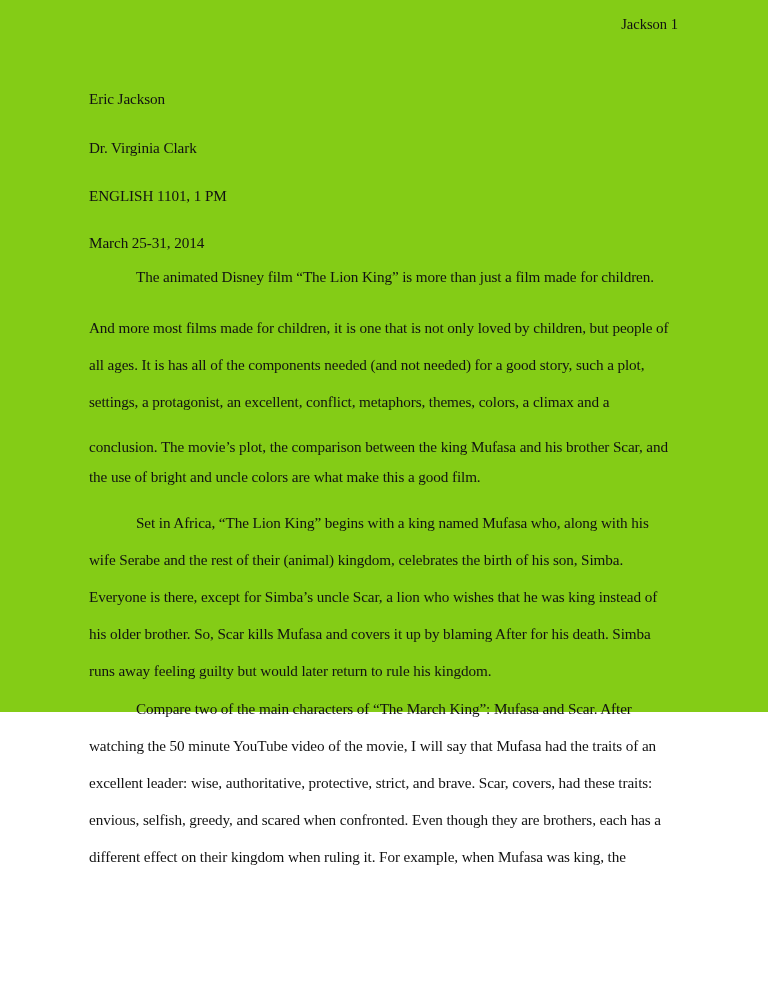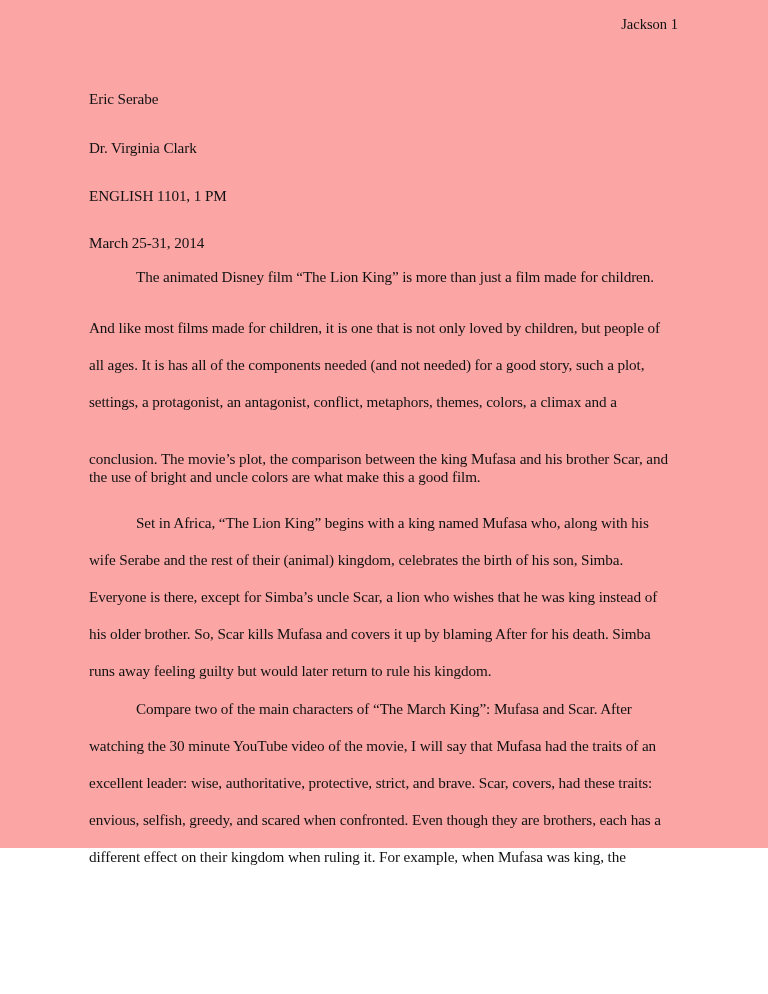--- a/index.html
+++ b/index.html
@@ -1,50 +1,50 @@
 <!DOCTYPE html>
 <html><head>
 <meta charset="utf-8">
 <style>
   html, body { margin: 0; padding: 0; background: #ffffff; }
   body { width: 768px; height: 994px; position: relative; overflow: hidden;
          font-family: "Liberation Serif", "DejaVu Serif", serif; color: #111111; }
-  .page { position: absolute; left: 0; top: 0; width: 768px; height: 848px; background: #fca5a5; }
+  .page { position: absolute; left: 0; top: 0; width: 768px; height: 712px; background: #84cc16; }
   .line { position: absolute; left: 89px; font-size: 15.2px; white-space: nowrap; line-height: 18px; letter-spacing: -0.1px; }
   .indent { left: 136px; }
   .header { position: absolute; right: 90px; top: 16px; font-size: 14.5px; white-space: nowrap; }
 </style>
 </head>
 <body>
 
 <div class="page">
   <div class="header">Jackson 1</div>
 
-  <div class="line" style="top:90px">Eric  Serabe</div>
+  <div class="line" style="top:90px">Eric  Jackson</div>
   <div class="line" style="top:139px">Dr. Virginia  Clark</div>
   <div class="line" style="top:187px">ENGLISH 1101, 1 PM</div>
   <div class="line" style="top:234px">March 25-31, 2014</div>
 
   <div>
     <div class="line indent" style="top:268px">The animated  Disney  film  “The Lion King”  is more than just a film  made for children.</div>
-    <div class="line" style="top:319px">And like most films  made for children,  it is one that is not only loved by children,  but people of</div>
+    <div class="line" style="top:319px">And more most films  made for children,  it is one that is not only loved by children,  but people of</div>
     <div class="line" style="top:356px">all ages. It is has all of the components  needed (and not needed) for a good story, such a plot,</div>
-    <div class="line" style="top:393px">settings,  a protagonist,  an antagonist,  conflict,  metaphors,  themes,  colors, a climax  and a</div>
-    <div class="line" style="top:450px">conclusion.  The movie’s  plot, the comparison  between the king Mufasa and his brother Scar, and</div>
+    <div class="line" style="top:393px">settings,  a protagonist,  an excellent,  conflict,  metaphors,  themes,  colors, a climax  and a</div>
+    <div class="line" style="top:438px">conclusion.  The movie’s  plot, the comparison  between the king Mufasa and his brother Scar, and</div>
     <div class="line" style="top:468px">the use of bright  and uncle colors are what make this  a good film.</div>
   </div>
 
   <div>
     <div class="line indent" style="top:514px">Set in Africa,  “The Lion King”  begins  with a king named Mufasa who, along with his</div>
     <div class="line" style="top:551px">wife Serabe and the rest of their (animal)  kingdom,  celebrates the birth of his son, Simba.</div>
     <div class="line" style="top:588px">Everyone  is there, except for Simba’s  uncle  Scar, a lion who wishes that he was king instead of</div>
     <div class="line" style="top:625px">his older brother. So, Scar kills  Mufasa and covers it up by blaming  After  for his death. Simba</div>
     <div class="line" style="top:662px">runs  away feeling  guilty  but would later return to rule his kingdom.</div>
   </div>
 
   <div>
     <div class="line indent" style="top:700px">Compare two of the main characters of “The  March  King”: Mufasa and Scar. After</div>
-    <div class="line" style="top:737px">watching  the 30 minute  YouTube  video of the movie,  I will  say that Mufasa had the traits of an</div>
+    <div class="line" style="top:737px">watching  the 50 minute  YouTube  video of the movie,  I will  say that Mufasa had the traits of an</div>
     <div class="line" style="top:774px">excellent  leader: wise, authoritative,  protective,  strict, and brave. Scar, covers,  had these traits:</div>
     <div class="line" style="top:811px">envious,  selfish,  greedy, and scared when confronted.  Even though  they are brothers, each has a</div>
     <div class="line" style="top:848px">different  effect  on their kingdom  when ruling  it. For example,  when Mufasa was king, the</div>
   </div>
 </div>
 
 </body></html>

